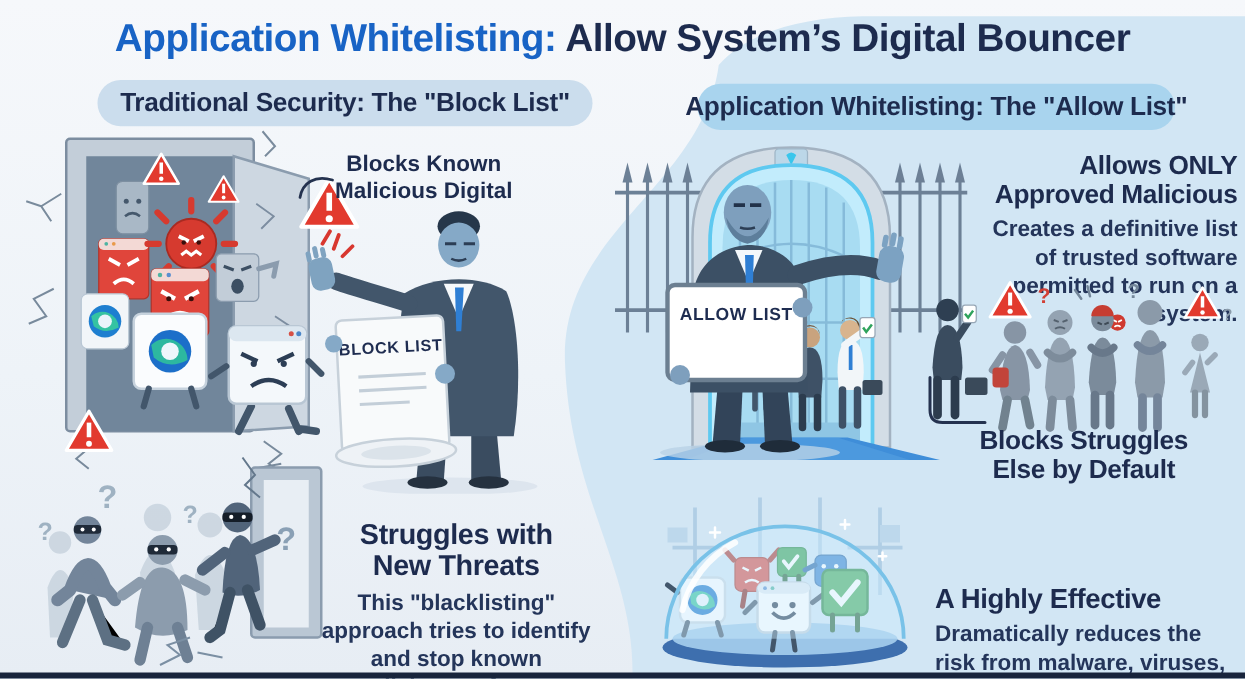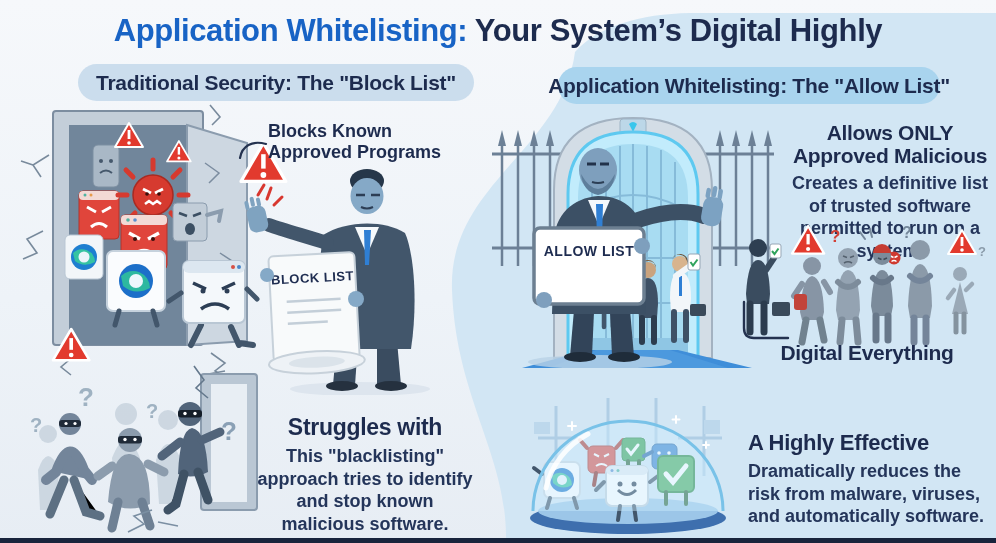--- a/index.html
+++ b/index.html
@@ -14,45 +14,45 @@
     font-size:31px;font-weight:bold;letter-spacing:-0.4px;white-space:nowrap;
   }
   .title .hl{color:#1863c5;}
   .title .rest{color:#1d2b4e;}
   .pill{
     height:37px;border-radius:19px;display:flex;align-items:center;justify-content:center;
     font-size:21px;font-weight:bold;color:#1d2b4e;letter-spacing:-0.3px;white-space:nowrap;
   }
   .pill-left{left:78px;top:64px;width:396px;background:#cbdded;}
   .pill-right{left:558px;top:67px;width:382px;background:#a9d4ee;}
-  .callout{left:268px;top:121px;font-size:18px;font-weight:bold;line-height:1.18;}
+  .callout{left:268px;top:121px;font-size:18px;font-weight:bold;line-height:1.18;text-align:center;}
   .heading{font-weight:bold;letter-spacing:-0.3px;line-height:1.1;}
   .body-txt{font-size:18px;line-height:1.25;color:#24355a;font-weight:700;margin-top:5px;}
   .struggles{left:256px;top:399px;width:218px;text-align:center;margin-top:16px;}
   .struggles .heading{font-size:23px;}
-  .allows{left:790px;top:121px;width:200px;text-align:center;}
+  .allows{left:790px;top:121px;width:200px;text-align:right;}
   .allows .heading{font-size:21px;}
   .blocks{left:742px;top:341px;width:250px;text-align:center;}
   .blocks .heading{font-size:21px;}
   .posture{left:748px;top:431px;width:242px;text-align:left;}
-  .posture .heading{font-size:22px;}
+  .posture .heading{font-size:22px;margin-top:36px;}
   .bottom-bar{left:0;bottom:0;width:100%;height:5px;background:#18243c;}
   svg text{font-family:"Liberation Sans",sans-serif;}
 </style>
 </head>
 <body>
 
 <div id="canvas">
 
   <svg class="abs" style="left:0;top:0;" width="996" height="543" viewBox="0 0 996 543">
     <path d="M575,52 C562,150 448,185 452,290 C456,400 508,455 506,543 L996,543 L996,13 L690,13 C640,14 598,26 575,52 Z" fill="#d2e6f4"></path>
   </svg>
 
   <div class="abs title">
-    <span class="hl">Application Whitelisting:</span><span class="rest"> Your System’s Digital Highly</span>
+    <span class="hl">Application Whitelisting:</span><span class="rest"> Allow System’s Digital Bouncer</span>
   </div>
 
   <div class="abs pill pill-left">Traditional Security: The "Block List"</div>
   <div class="abs pill pill-right">Application Whitelisting: The "Allow List"</div>
 
   <svg class="abs" style="left:15px;top:103px;" width="455" height="292" viewBox="0 0 455 292">
 
     <g stroke="#64788c" stroke-width="1.6" fill="none" opacity="0.85">
       <path d="M34,52 l-16,10 l8,12 M18,62 l-12,-4"></path>
       <path d="M28,128 l-16,8 l10,14 l-14,6"></path>
@@ -189,21 +189,21 @@
       <circle cx="341" cy="196" r="8" fill="#85a9c7"></circle>
     </g>
   </svg>
 
   <svg class="abs" style="left:238px;top:138px;" width="30" height="24" viewBox="0 0 30 24">
     <path d="M28,6 C14,2 4,8 2,20" stroke="#24324f" stroke-width="2.2" fill="none" stroke-linecap="round"></path>
   </svg>
 
   <div class="abs callout">
     <div>Blocks Known</div>
-    <div>Approved Programs</div>
+    <div>Malicious Digital</div>
   </div>
 
   <svg class="abs" style="left:8px;top:362px;" width="258" height="178" viewBox="0 0 258 178">
     <g>
       <rect x="193" y="12" width="56" height="136" rx="3" fill="#bac7d4" stroke="#8b9cae" stroke-width="2"></rect>
       <rect x="203" y="22" width="36" height="118" fill="#e8eef4"></rect>
       <text x="221" y="78" text-anchor="middle" font-size="26" font-weight="bold" fill="#8aa0b5">?</text>
       <path d="M186,4 l10,14 l-8,8 l12,10" stroke="#64788c" stroke-width="1.6" fill="none"></path>
     </g>
     <g font-weight="bold" fill="#9fb2c2">
@@ -247,20 +247,21 @@
         <path d="M170,112 q2,-44 14,-46 q14,2 16,44 q-16,8 -30,2 Z" fill="#51647a"></path>
         <path d="M172,80 l-18,14 M194,78 l18,-8" stroke="#51647a" stroke-width="9" stroke-linecap="round"></path>
         <path d="M176,112 l-8,30 l-8,6 M190,110 l10,28" stroke="#3f5265" stroke-width="9" stroke-linecap="round"></path>
       </g>
     </g>
     <path d="M120,170 l16,-8 l-10,-8 l18,-6 M150,160 l20,4" stroke="#7b8fa3" stroke-width="1.6" fill="none"></path>
   </svg>
 
   <div class="abs struggles">
     <div class="heading">Struggles with</div>
+    <div class="heading">New Threats</div>
     <div class="body-txt">This "blacklisting" approach tries to identify and stop known malicious software.</div>
   </div>
 
   <svg class="abs" style="left:492px;top:98px;" width="282" height="270" viewBox="0 0 282 270">
 
     <g stroke="#6c8096">
       <line x1="0" y1="56" x2="282" y2="56" stroke-width="3"></line>
       <line x1="0" y1="150" x2="282" y2="150" stroke-width="3"></line>
       <g stroke-width="2.5">
         <line x1="10" y1="46" x2="10" y2="168"></line>
@@ -445,21 +446,22 @@
       <path d="M212,68 l-6,8 M224,68 l6,-6" stroke="#9aa9b7" stroke-width="4.5" stroke-linecap="round"></path>
       <path d="M214,92 v18 M222,92 v18" stroke="#84939f" stroke-width="5" stroke-linecap="round"></path>
     </g>
   </svg>
 
   <svg class="abs" style="left:738px;top:300px;" width="56" height="46" viewBox="0 0 56 46">
     <path d="M6,2 L6,28 Q6,38 16,38 L50,38" stroke="#24324f" stroke-width="2.4" fill="none" stroke-linecap="round"></path>
   </svg>
 
   <div class="abs blocks">
-    <div class="heading">Digital Everything</div>
+    <div class="heading">Blocks Struggles</div>
+    <div class="heading">Else by Default</div>
   </div>
 
   <svg class="abs" style="left:508px;top:378px;" width="240" height="162" viewBox="0 0 240 162">
     <g opacity="0.5" stroke="#8fb8d8" stroke-width="3" fill="none">
       <path d="M48,28 v70 M100,20 v60 M148,20 v60 M196,28 v70"></path>
       <path d="M30,60 h40 M170,60 h44"></path>
       <rect x="26" y="44" width="16" height="12" fill="#a9cce6" stroke="none"></rect>
       <rect x="196" y="42" width="16" height="14" fill="#a9cce6" stroke="none"></rect>
     </g>
     <ellipse cx="120" cy="140" rx="98" ry="16" fill="#3e6fae"></ellipse>

